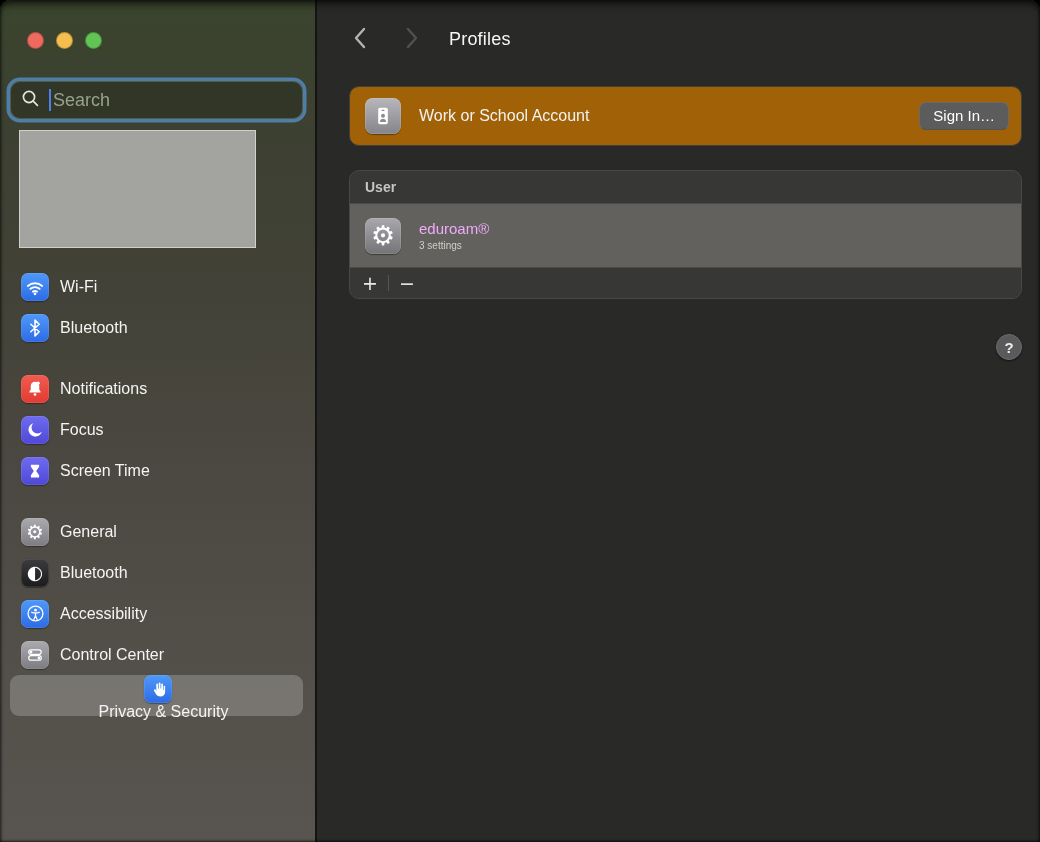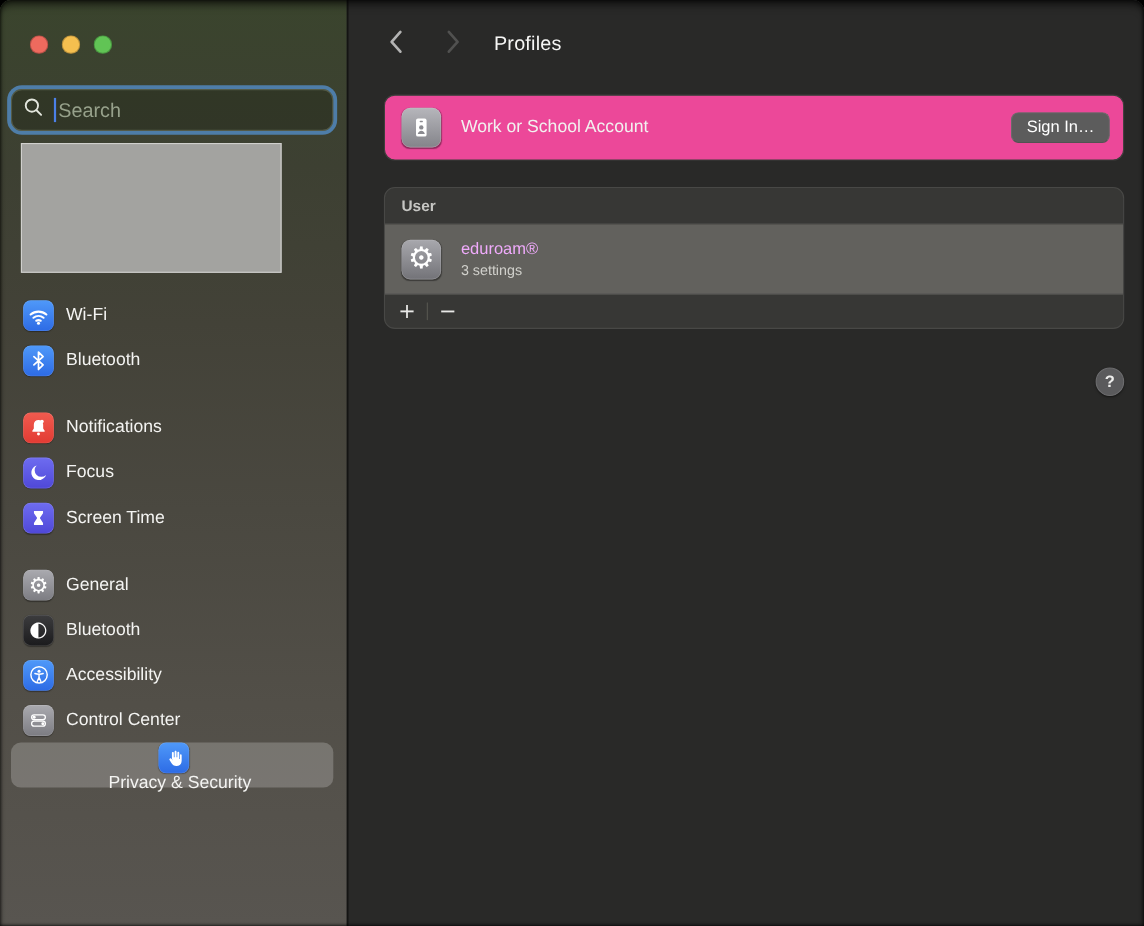--- a/index.html
+++ b/index.html
@@ -73,42 +73,42 @@
   
   .content{ flex:1; position:relative; background:#292928; }
 
   .nav-header{ position:absolute; top:24px; left:33px; display:flex; align-items:center; height:30px; }
   .chev{ background:none; border:0; width:20px; height:26px; padding:0; cursor:pointer; }
   .chev.fwd{ margin-left:32px; }
   .page-title{ margin-left:27px; font-size:18px; font-weight:400; color:#f6f6f5; letter-spacing:.2px; }
 
   .card{ position:absolute; left:32px; right:18px; border-radius:10px; }
   .account{
-    top:86px; height:60px; background:#ec4899; border:1px solid #3e3e3c;
+    top:86px; height:60px; background:#a16207; border:1px solid #3e3e3c;
     display:flex; align-items:center; padding:0 12px 0 15px;
   }
   .tile-lg{ width:36px; height:36px; border-radius:8px; flex:none; display:flex; align-items:center; justify-content:center;
     box-shadow:inset 0 0 0 .5px rgba(255,255,255,.25), 0 1px 1px rgba(0,0,0,.4); }
   .badgetile{ background:linear-gradient(180deg,#b6b6bb,#84848a); }
   .graytile{ background:linear-gradient(180deg,#a8a8ad,#737378); }
   .acct-label{ margin-left:18px; font-size:16px; color:#f2f2f0; }
   .signin{
     margin-left:auto; background:#5c5c5c; border:1px solid #6a6a6a; border-bottom-color:#525252;
     color:#fff; font-size:15px; padding:4px 13px 5px; border-radius:7px; cursor:pointer;
     font-family:"Liberation Sans", sans-serif;
   }
 
   .usercard{ top:170px; background:#373735; border:1px solid #484846; overflow:hidden; }
   .uc-header{ height:33px; display:flex; align-items:center; padding:0 15px;
     border-bottom:1px solid #4b4b49; color:#c6c6c3; font-weight:700; font-size:14px; }
   .uc-row{ height:64px; background:#62615d; display:flex; align-items:center; padding:0 15px;
     border-bottom:1px solid #4b4b49; cursor:default; }
   .uc-row .rowtext{ margin-left:18px; }
   .uname{ font-size:15px; color:#f0abfc; }
-  .udetail{ font-size:13px; color:#d0d0cb; margin-top:3px; }
+  .udetail{ font-size:10px; color:#d0d0cb; margin-top:3px; }
   .uc-footer{ height:30px; display:flex; align-items:center; padding:0 6px; }
   .pm-btn{ background:none; border:0; color:#e9e9e7; font-size:19px; width:28px; height:24px;
     line-height:22px; cursor:pointer; font-family:"DejaVu Sans", sans-serif; }
   .vdiv{ width:1px; height:16px; background:#56564f; margin:0 4px; }
 
   .help{
     position:absolute; top:334px; right:18px; width:26px; height:26px; border-radius:50%;
     background:#5a5a5c; border:1px solid #6c6c6e; color:#ededec; font-size:15px; font-weight:700;
     box-shadow:0 1px 2px rgba(0,0,0,.5); cursor:pointer; font-family:"Liberation Sans", sans-serif;
   }

